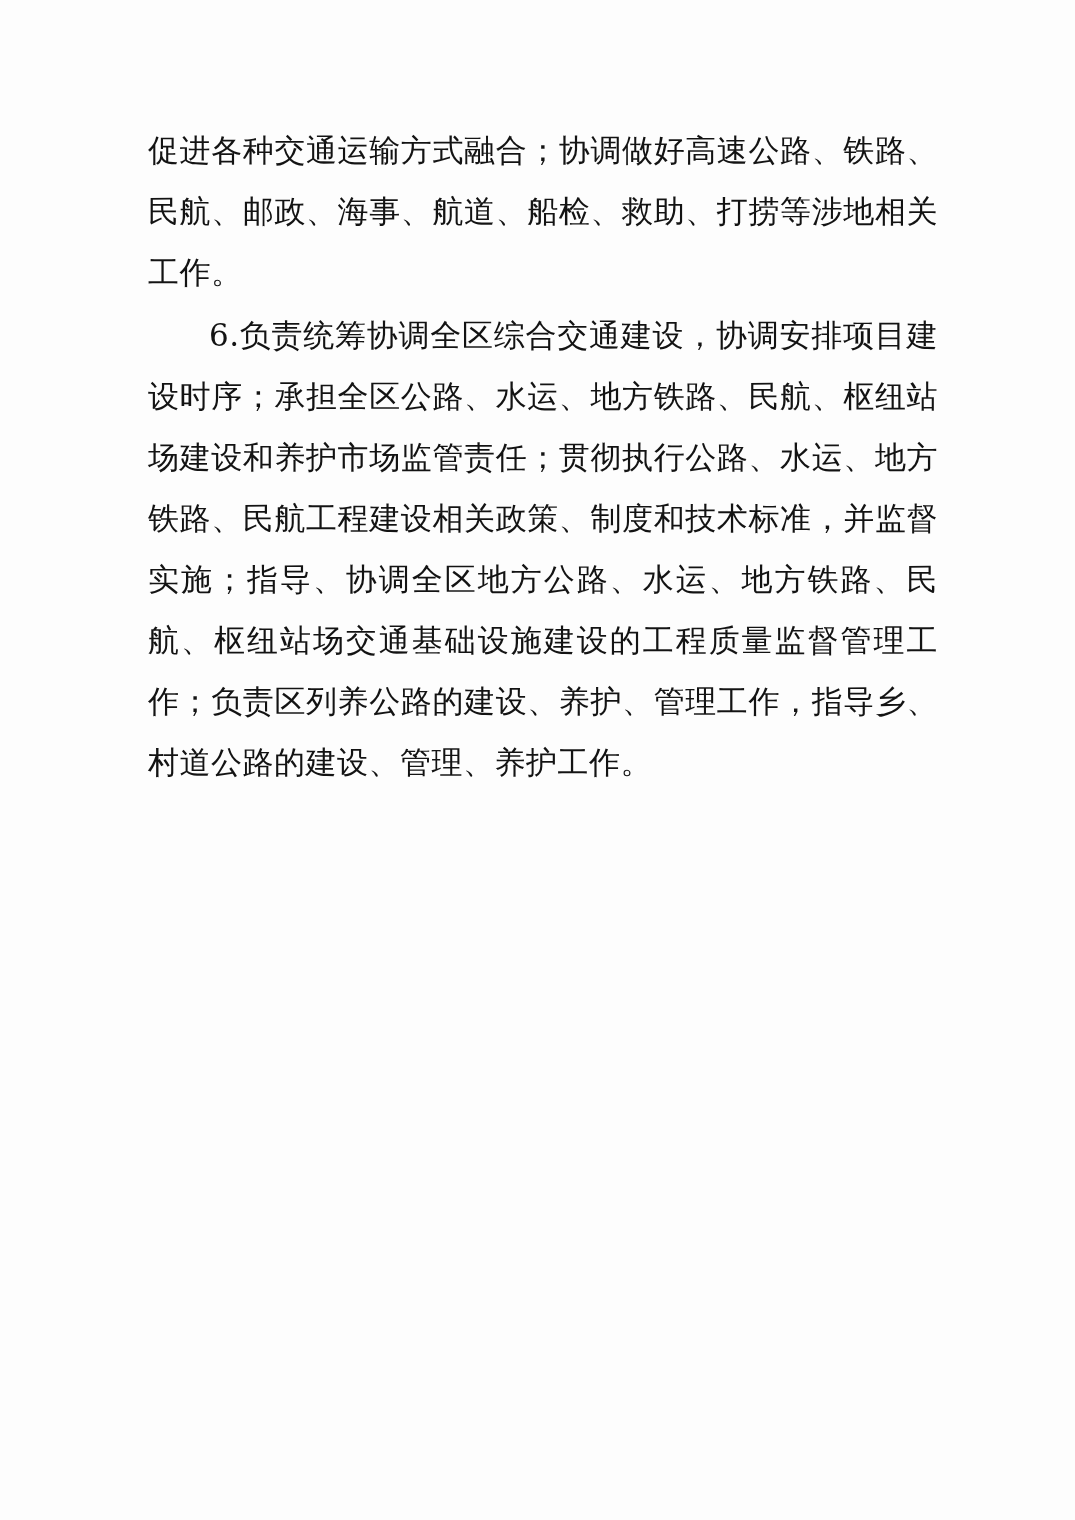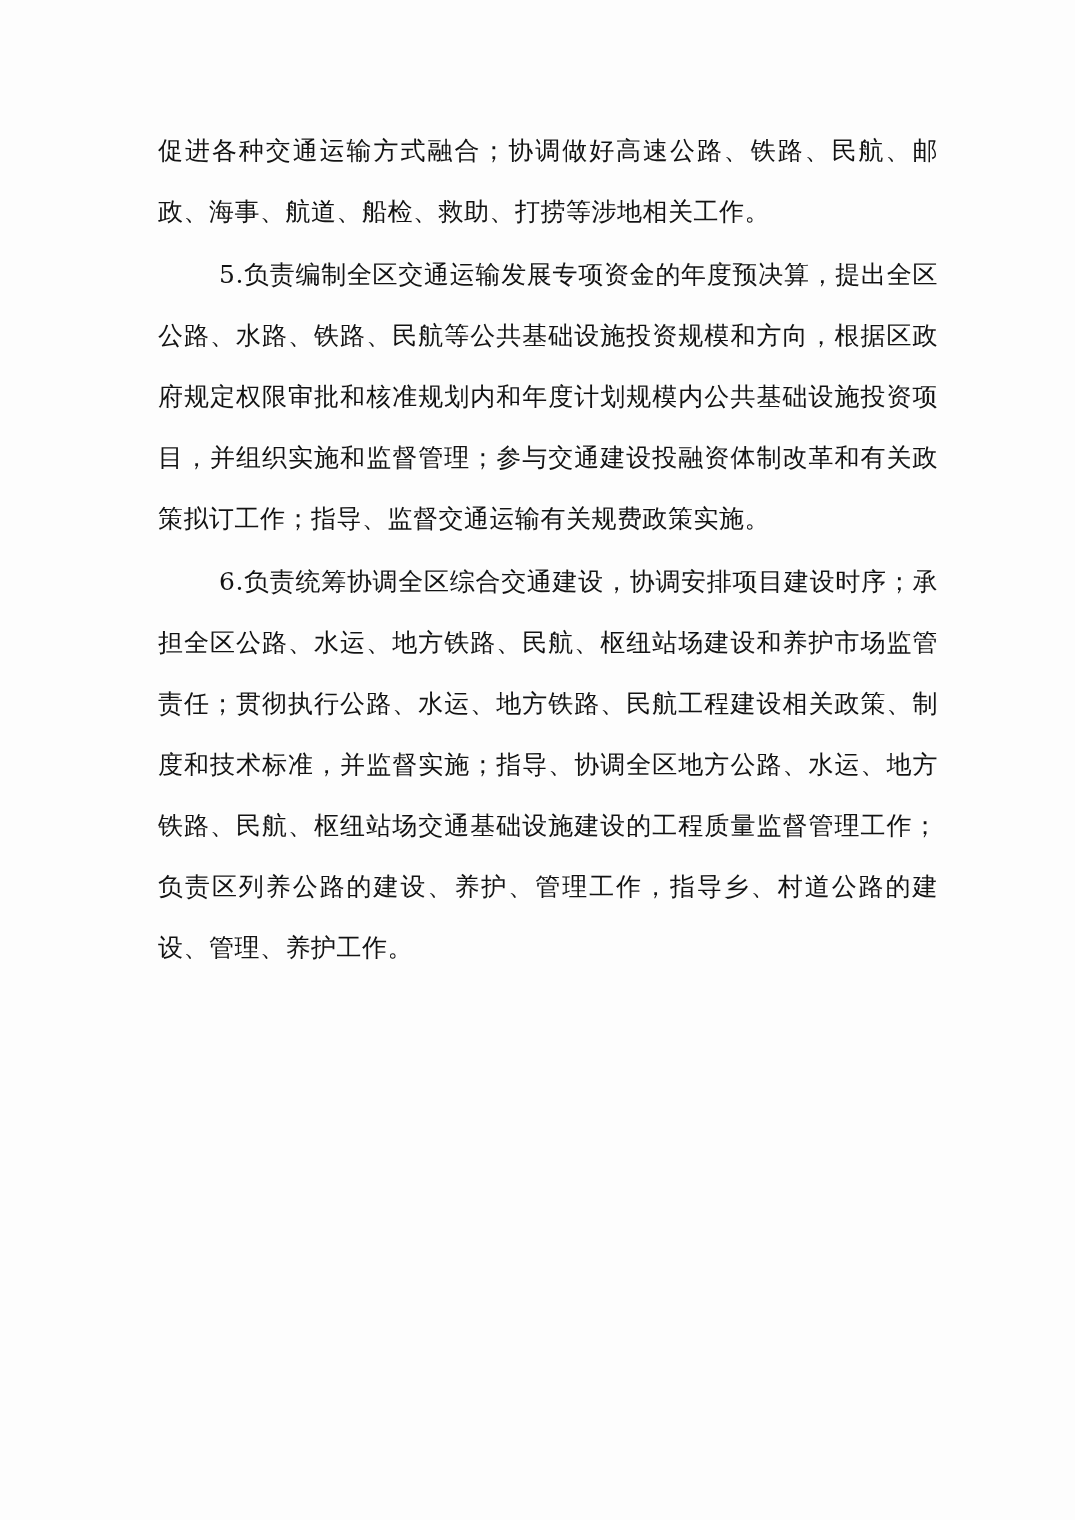--- a/index.html
+++ b/index.html
@@ -23,38 +23,37 @@
     height: 1520px;
     background: #fdfdfd;
   }
   #content {
     position: absolute;
     left: 148px;
     top: 120px;
     width: 790px;
   }
   .para {
-    font-size: 25px;
+    font-size: 31px;
     line-height: 61px;
     letter-spacing: 0.5px;
     text-align: justify;
     text-justify: inter-character;
-    margin: 0 0 2px 10px;
+    margin: 0 0 2px 0;
     word-break: break-all;
     color: #131313;
   }
   .indent {
     text-indent: 61px;
   }
   .para.first {
     text-indent: 0;
   }
 </style>
 </head>
 <body>
 
 <div id="page">
   <div id="content">
     <p class="para first">促进各种交通运输方式融合；协调做好高速公路、铁路、民航、邮政、海事、航道、船检、救助、打捞等涉地相关工作。</p>
-    <p class="para indent">5.负责编制全区交通运输发展专项资金的年度预决算，提出全区公路、水路、铁路、民航等公共基础设施投资规模和方向，根据区政府规定权限审批和核准规划内和年度计划规模内公共基础设施投资项目，并组织实施和监督管理；参与交通建设投融资体制改革和有关政策拟订工作；指导、监督交通运输有关规费政策实施。</p>
     <p class="para indent">6.负责统筹协调全区综合交通建设，协调安排项目建设时序；承担全区公路、水运、地方铁路、民航、枢纽站场建设和养护市场监管责任；贯彻执行公路、水运、地方铁路、民航工程建设相关政策、制度和技术标准，并监督实施；指导、协调全区地方公路、水运、地方铁路、民航、枢纽站场交通基础设施建设的工程质量监督管理工作；负责区列养公路的建设、养护、管理工作，指导乡、村道公路的建设、管理、养护工作。</p>
   </div>
 </div>
 
 </body></html>

